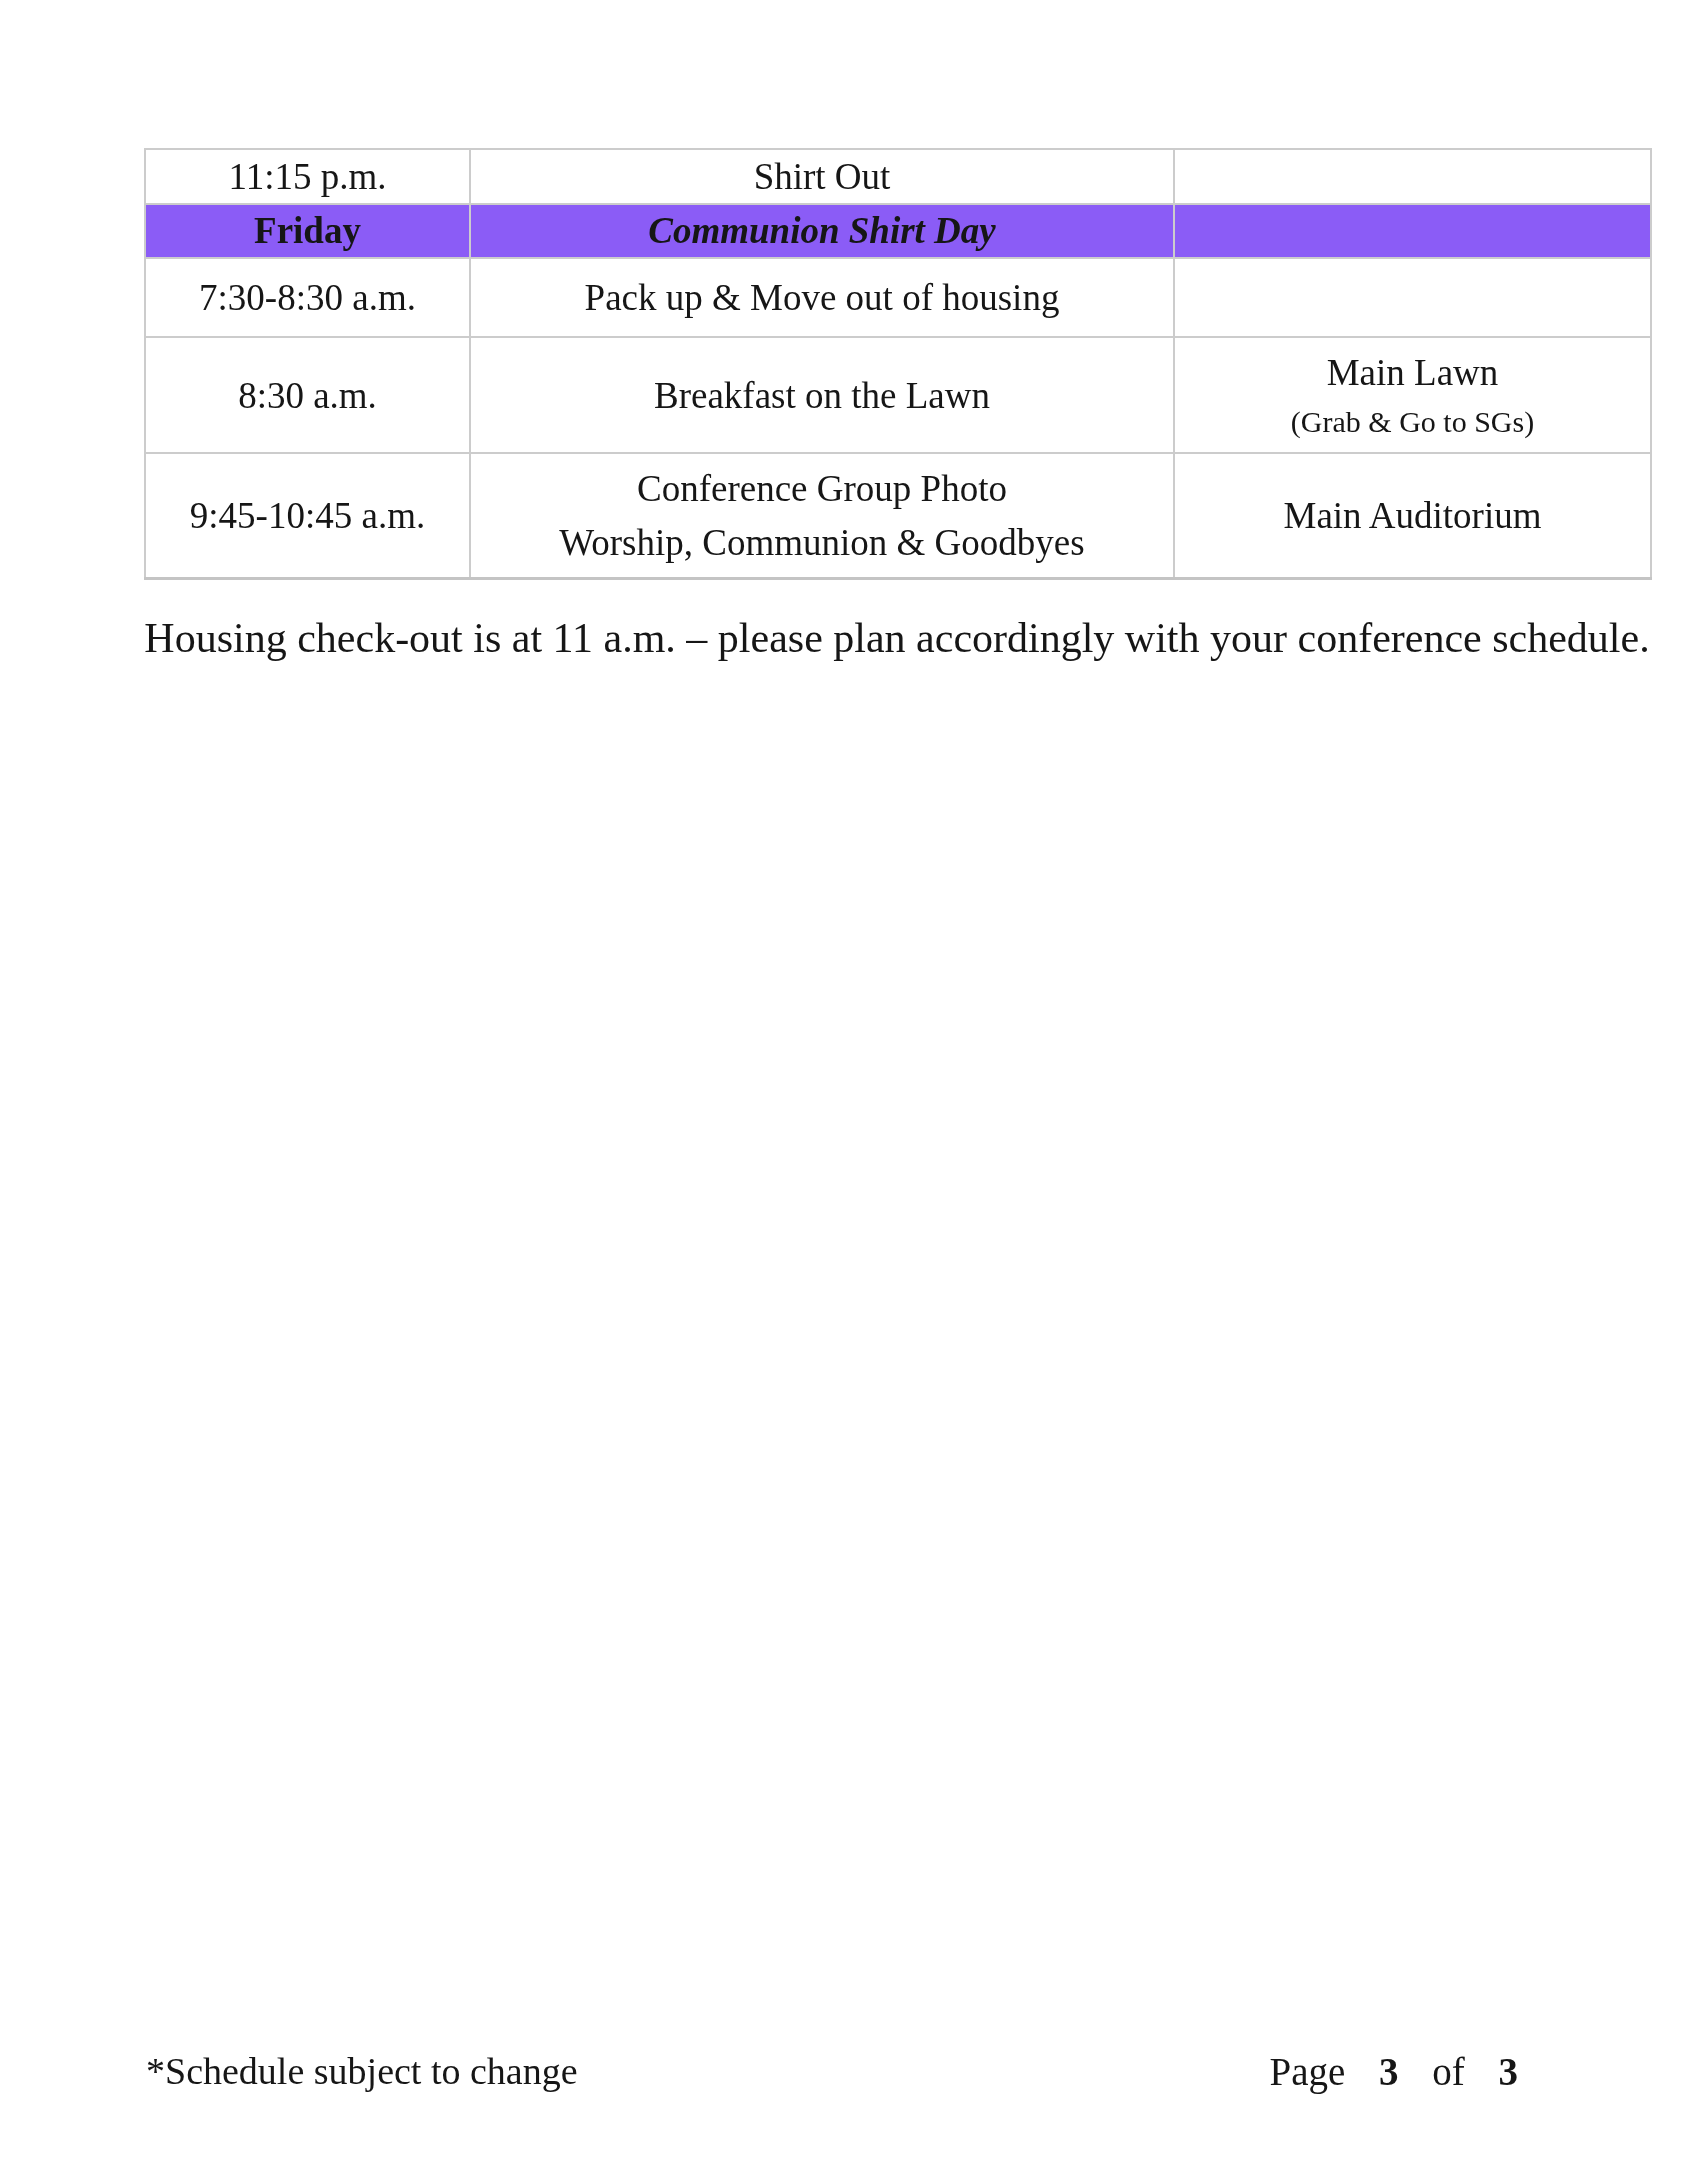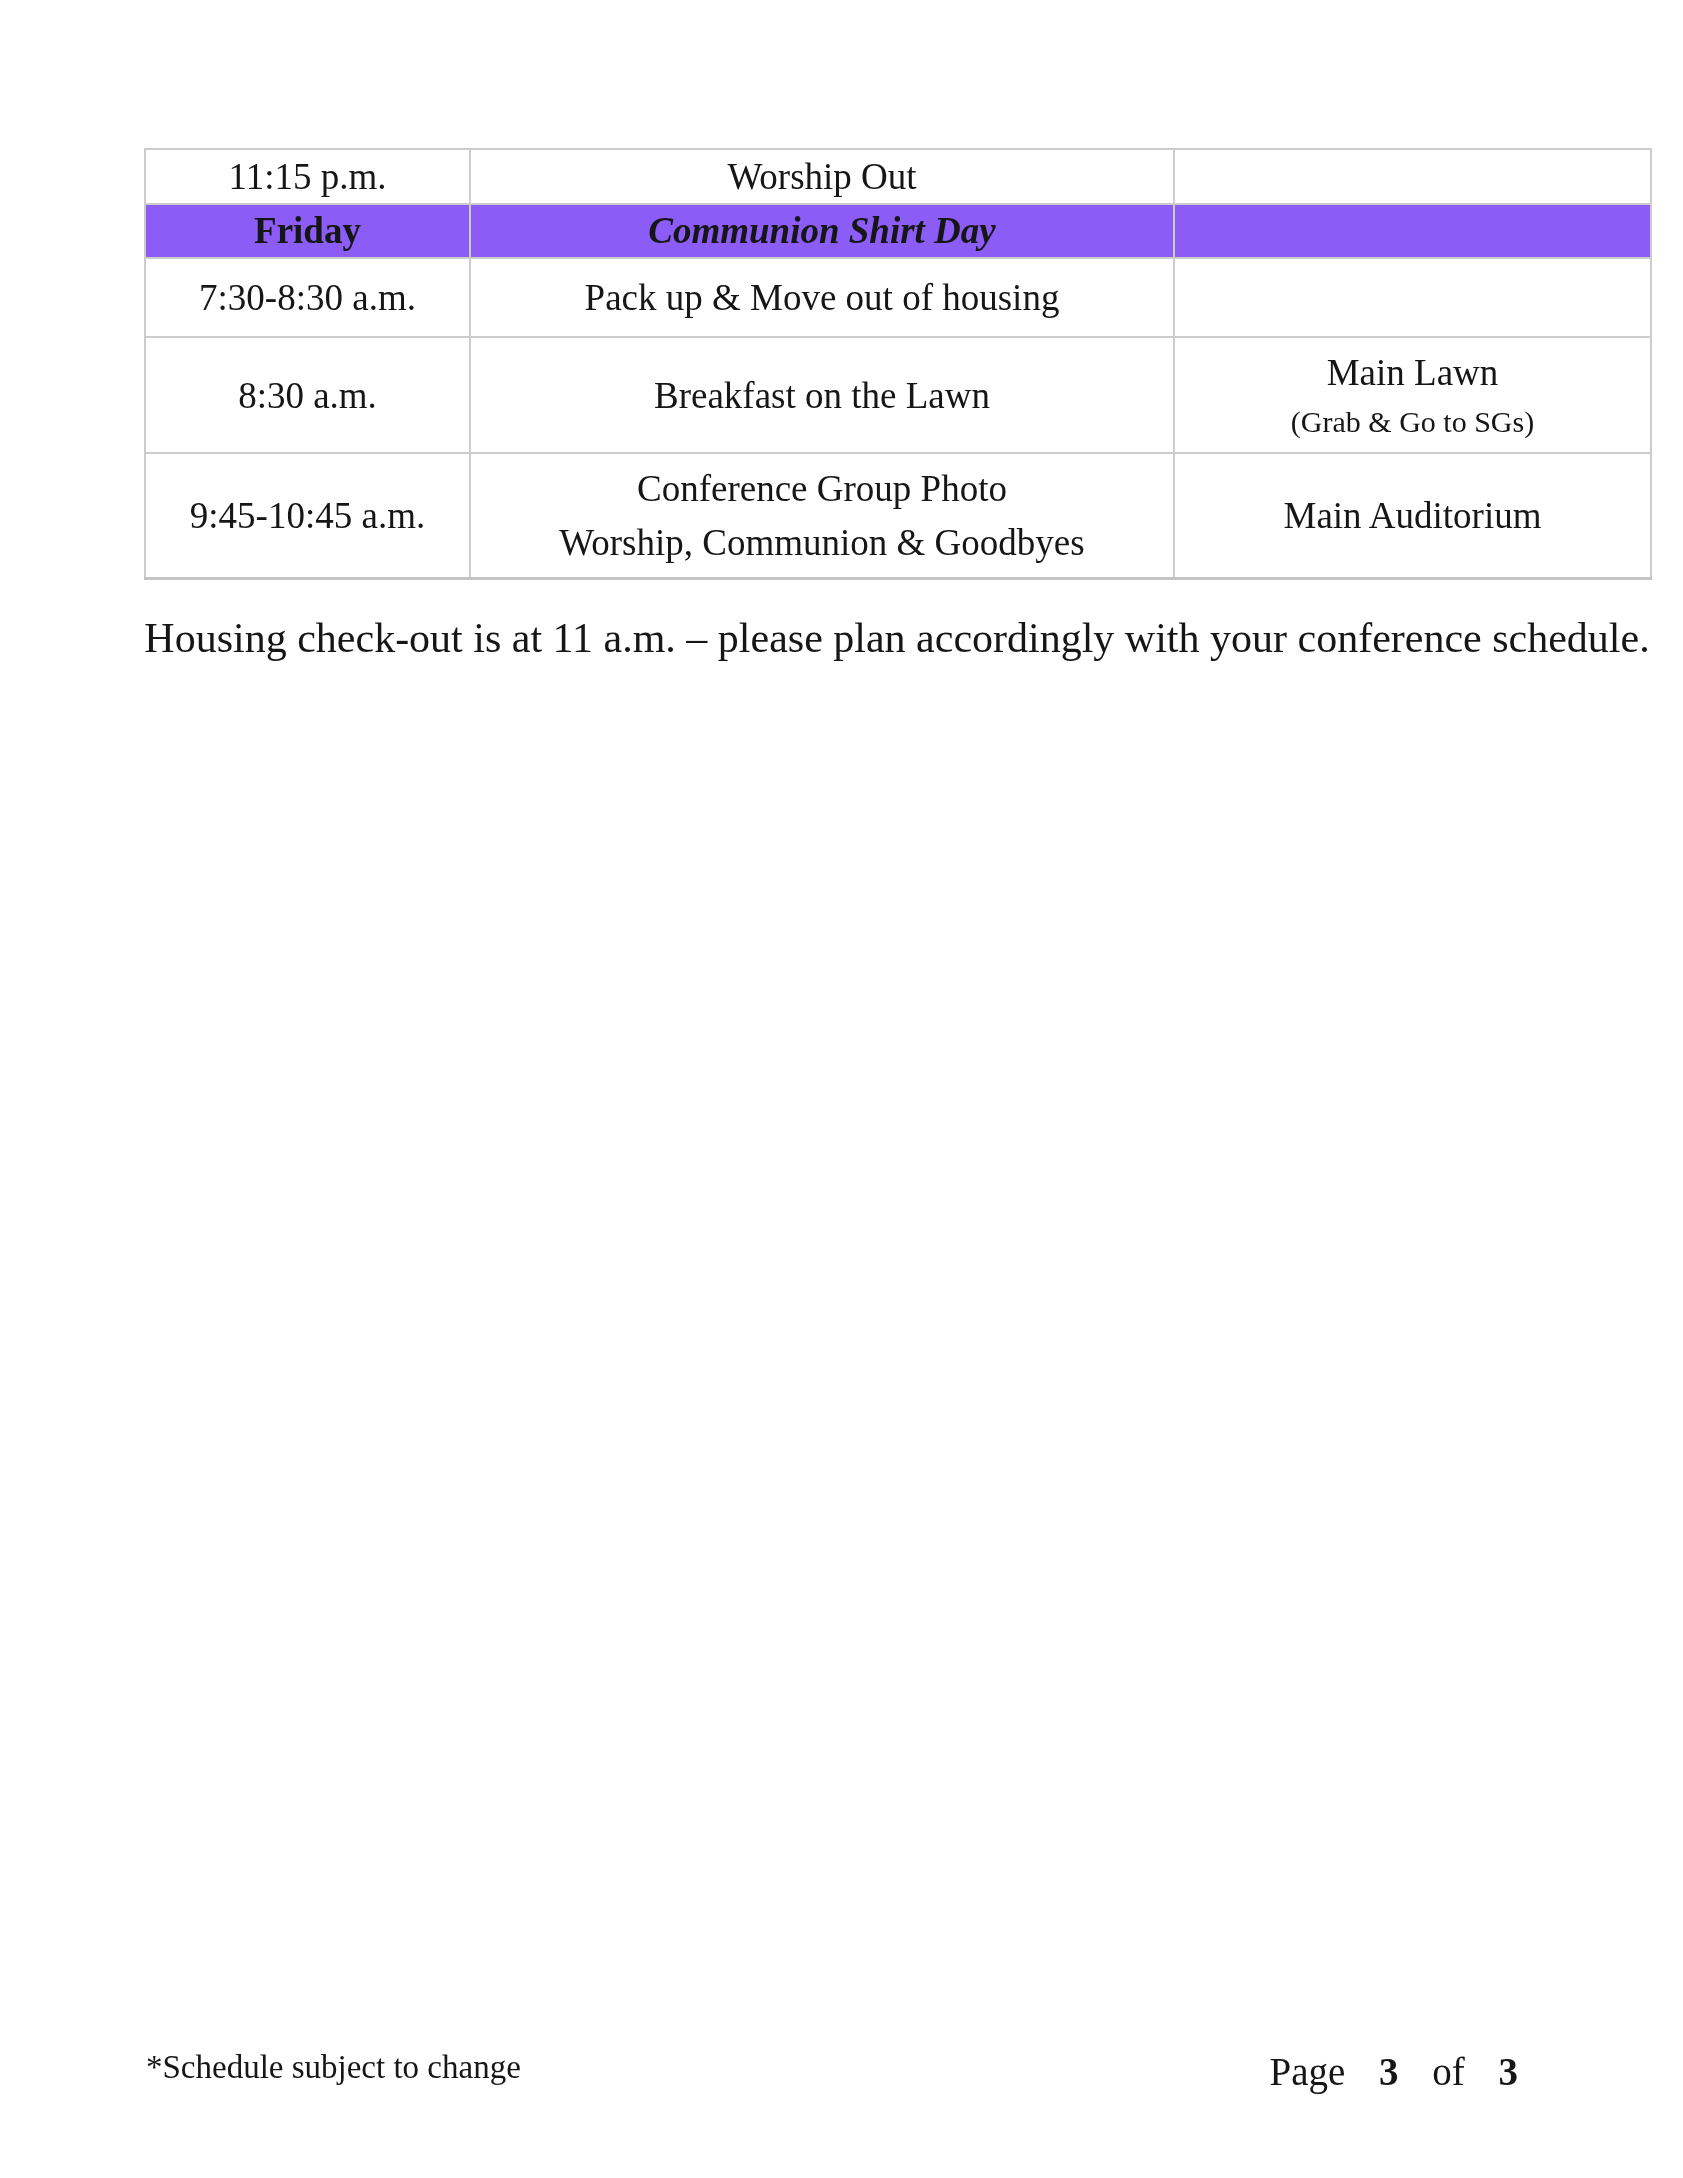--- a/index.html
+++ b/index.html
@@ -59,21 +59,21 @@
     text-align: center;
     font-size: 42px;
     color: #161616;
   }
 
   
   .footer-left {
     position: absolute;
     left: 98px;
     top: 2001px;
-    font-size: 33px;
+    font-size: 38px;
     color: #161616;
   }
   .footer-right {
     position: absolute;
     right: 153px;
     top: 2001px;
     font-size: 39px;
     color: #161616;
   }
   .footer-right b { font-weight: bold; }
@@ -85,21 +85,21 @@
 
   <table class="schedule">
     <colgroup>
       <col style="width:325px">
       <col style="width:704px">
       <col style="width:477px">
     </colgroup>
     <tbody>
       <tr class="r1">
         <td>11:15 p.m.</td>
-        <td>Worship Out</td>
+        <td>Shirt Out</td>
         <td></td>
       </tr>
       <tr class="r2 highlight">
         <td class="day-cell">Friday</td>
         <td class="theme-cell">Communion Shirt Day</td>
         <td></td>
       </tr>
       <tr class="r3">
         <td>7:30-8:30 a.m.</td>
         <td>Pack up &amp; Move out of housing</td>

